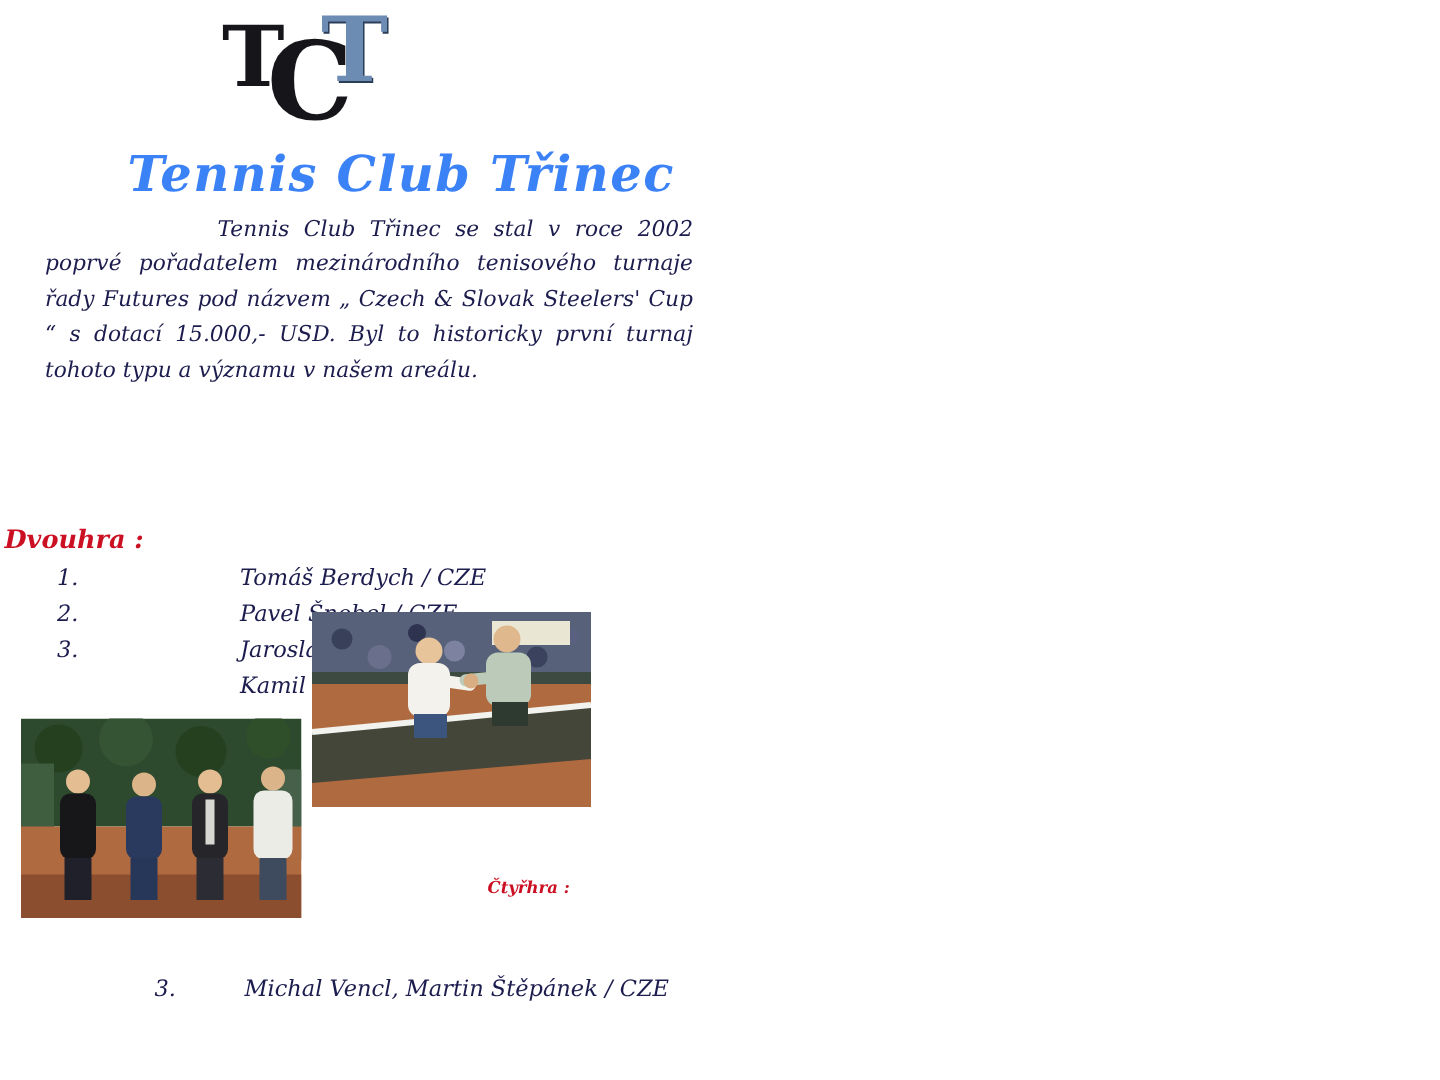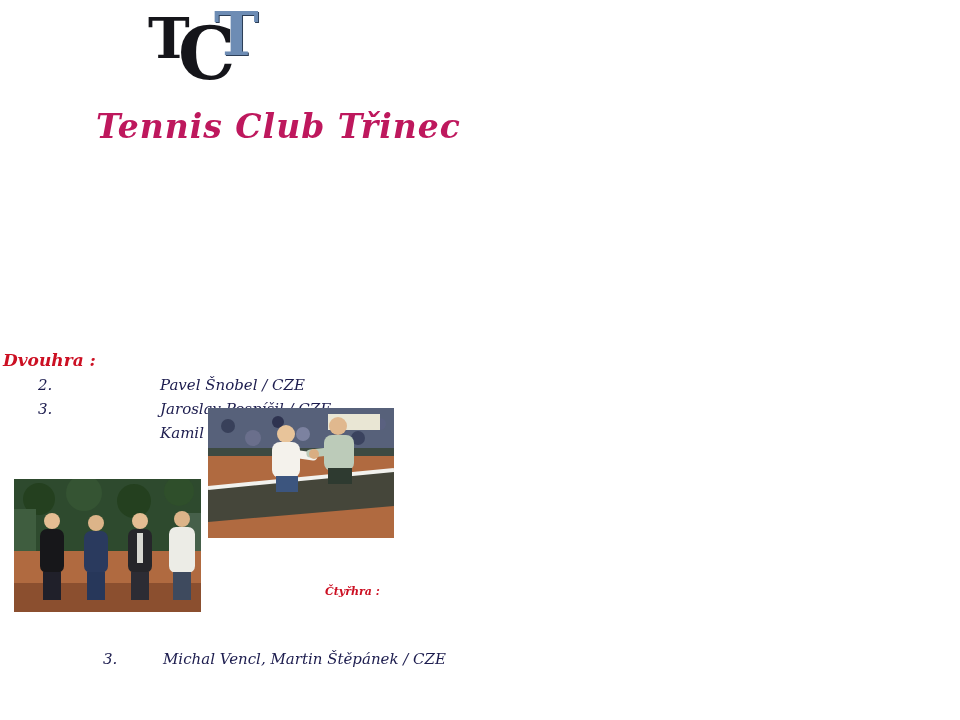--- a/index.html
+++ b/index.html
@@ -12,21 +12,21 @@
   .logo{position:absolute;}
   .logo .lt{position:absolute;font-family:"DejaVu Serif","Liberation Serif",serif;font-weight:bold;line-height:1;}
   .logo .t1{color:#15151a;}
   .logo .c{color:#15151a;}
   .logo .t2{color:#6d8cb4;text-shadow:1px 1px 0 #2c3e57;}
   #logo-left{left:148px;top:2px;width:130px;height:92px;}
   #logo-left .t1{left:0;top:8px;font-size:56px;}
   #logo-left .c{left:30px;top:16px;font-size:72px;}
   #logo-left .t2{left:66px;top:2px;font-size:60px;}
 
-  .club-title{font-style:italic;font-weight:bold;color:#be185d;margin:11px;text-align:center;}
+  .club-title{font-style:italic;font-weight:bold;color:#3b82f6;margin:0;text-align:center;}
   #title-left{position:absolute;left:85px;top:96px;font-size:33px;letter-spacing:1px;}
 
   .red-h{font-style:italic;font-weight:bold;color:#cc1023;margin:0;}
 
   
   #intro{position:absolute;left:30px;top:142px;width:432px;color:#1c1c4e;
          font-style:italic;font-size:14.5px;line-height:1.62;text-align:justify;}
   #intro p{margin:0;text-indent:115px;}
 
   #dvouhra-h{position:absolute;left:3px;top:350px;font-size:17px;}
@@ -48,25 +48,29 @@
 
   <div class="logo" id="logo-left">
     <span class="lt t1">T</span>
     <span class="lt c">C</span>
     <span class="lt t2">T</span>
   </div>
 
   <h1 class="club-title" id="title-left">Tennis Club Třinec</h1>
 
   <div id="intro">
+    <p>Tennis Club Třinec se stal v roce 2002 poprvé pořadatelem mezinárodního tenisového turnaje řady Futures pod názvem „ Czech &amp; Slovak Steelers' Cup “  s dotací 15.000,- USD. Byl to historicky první turnaj tohoto typu a významu v našem areálu.</p>
   </div>
 
   <h2 class="red-h" id="dvouhra-h">Dvouhra :</h2>
 
   <div id="dvouhra-list">
+    <div class="lrow">
+      <span class="lnum">1.</span><span>Tomáš Berdych / CZE</span>
+    </div>
     <div class="lrow">
       <span class="lnum">2.</span><span>Pavel Šnobel / CZE</span>
     </div>
     <div class="lrow">
       <span class="lnum">3.</span><span>Jaroslav Pospíšil / CZE</span>
     </div>
     <div class="lrow">
       <span class="lnum"></span><span>Kamil Bláha / CZE</span>
     </div>
   </div>

